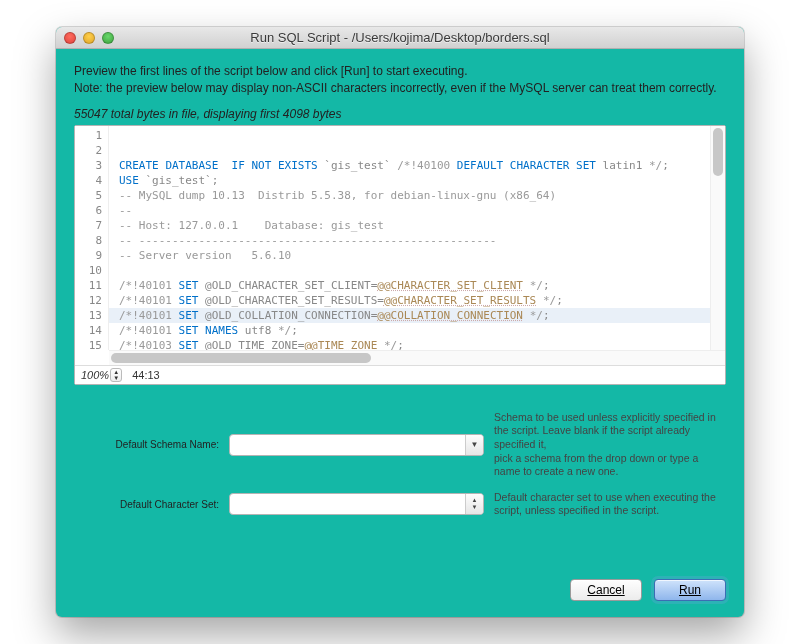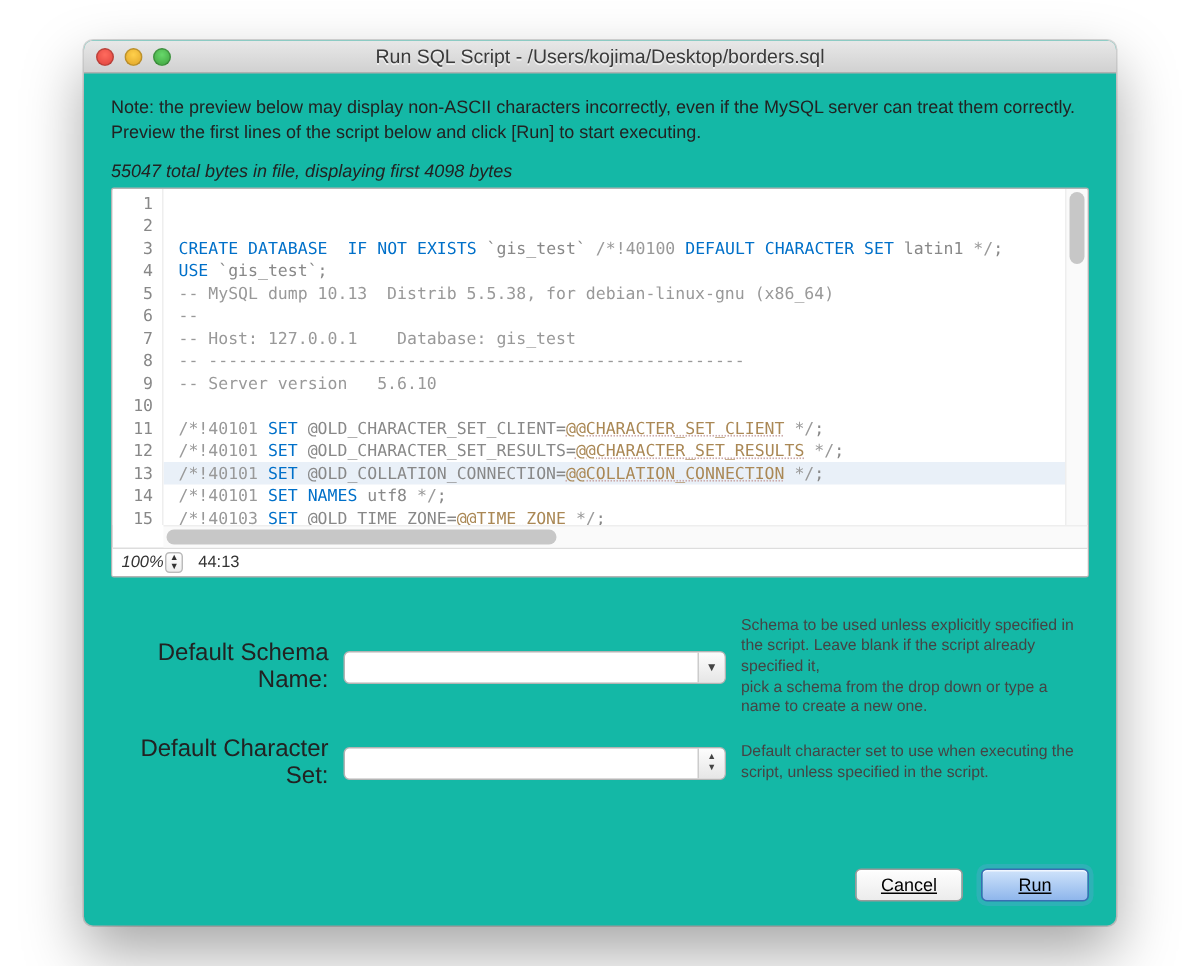--- a/index.html
+++ b/index.html
@@ -81,21 +81,21 @@
     border-top:1px solid #ddd; background:#fff;
   }
   .stepper { display:flex; align-items:center; gap:1px;font-style:italic; }
   .stepper .arrows {
     display:flex; flex-direction:column; font-size:6px; line-height:6px;
     border:1px solid #bbb; border-radius:3px; background:linear-gradient(#fff,#eee);
     width:12px; text-align:center;
   }
 
   .form { margin-top:26px; display:grid; grid-template-columns: 145px 255px 1fr; gap: 12px 10px; align-items:center; }
-  .form label { text-align:right; color:#222; font-size:16px; }
+  .form label { text-align:right; color:#222; font-size:10px; }
   .combo {
     display:flex; height:22px; border:1px solid #b4b4b4; border-radius:4px;
     background:#fff; align-items:stretch; overflow:hidden;
   }
   .combo input { flex:1; border:0; outline:0; padding:0 6px; font-size:12px; background:transparent; }
   .combo .btn {
     width:18px; background:linear-gradient(#fdfdfd,#e6e6e6);
     border-left:1px solid #ccc; display:flex; align-items:center; justify-content:center;
     font-size:8px; color:#444;
   }
@@ -124,22 +124,22 @@
     <div class="traffic">
       <div class="dot red"></div>
       <div class="dot yellow"></div>
       <div class="dot green"></div>
     </div>
     <div class="title">Run SQL Script - /Users/kojima/Desktop/borders.sql</div>
   </div>
 
   <div class="content">
     <div class="desc">
+      <div>Preview the first lines of the script below and click [Run] to start executing.</div>
       <div>Note: the preview below may display non-ASCII characters incorrectly, even if the MySQL server can treat them correctly.</div>
-      <div>Preview the first lines of the script below and click [Run] to start executing.</div>
     </div>
     <div class="stats">55047 total bytes in file, displaying first 4098 bytes</div>
 
     <div class="editor-frame">
       <div class="editor-body">
         <div class="gutter" id="gutter">
             <div>1</div>
             <div>2</div>
             <div>3</div>
             <div>4</div>

